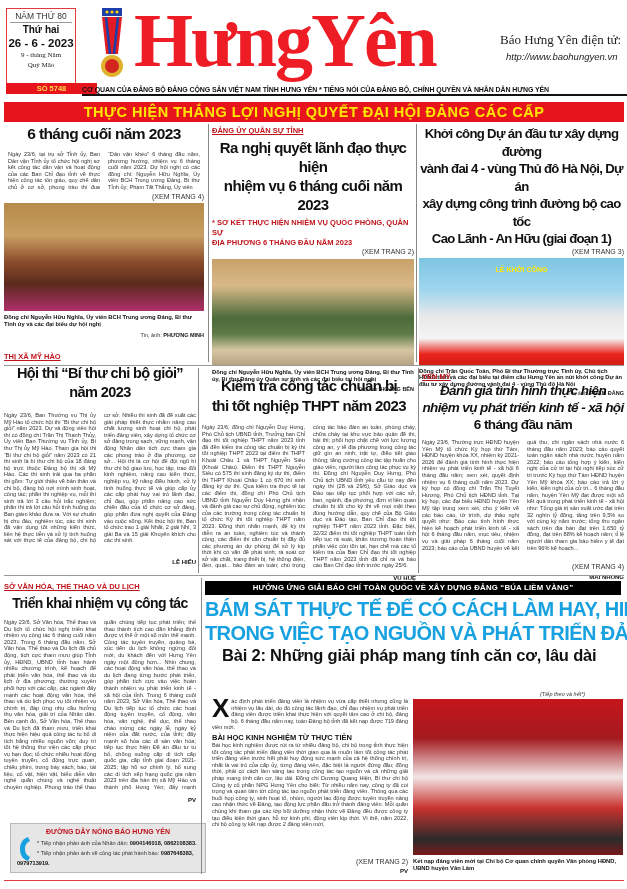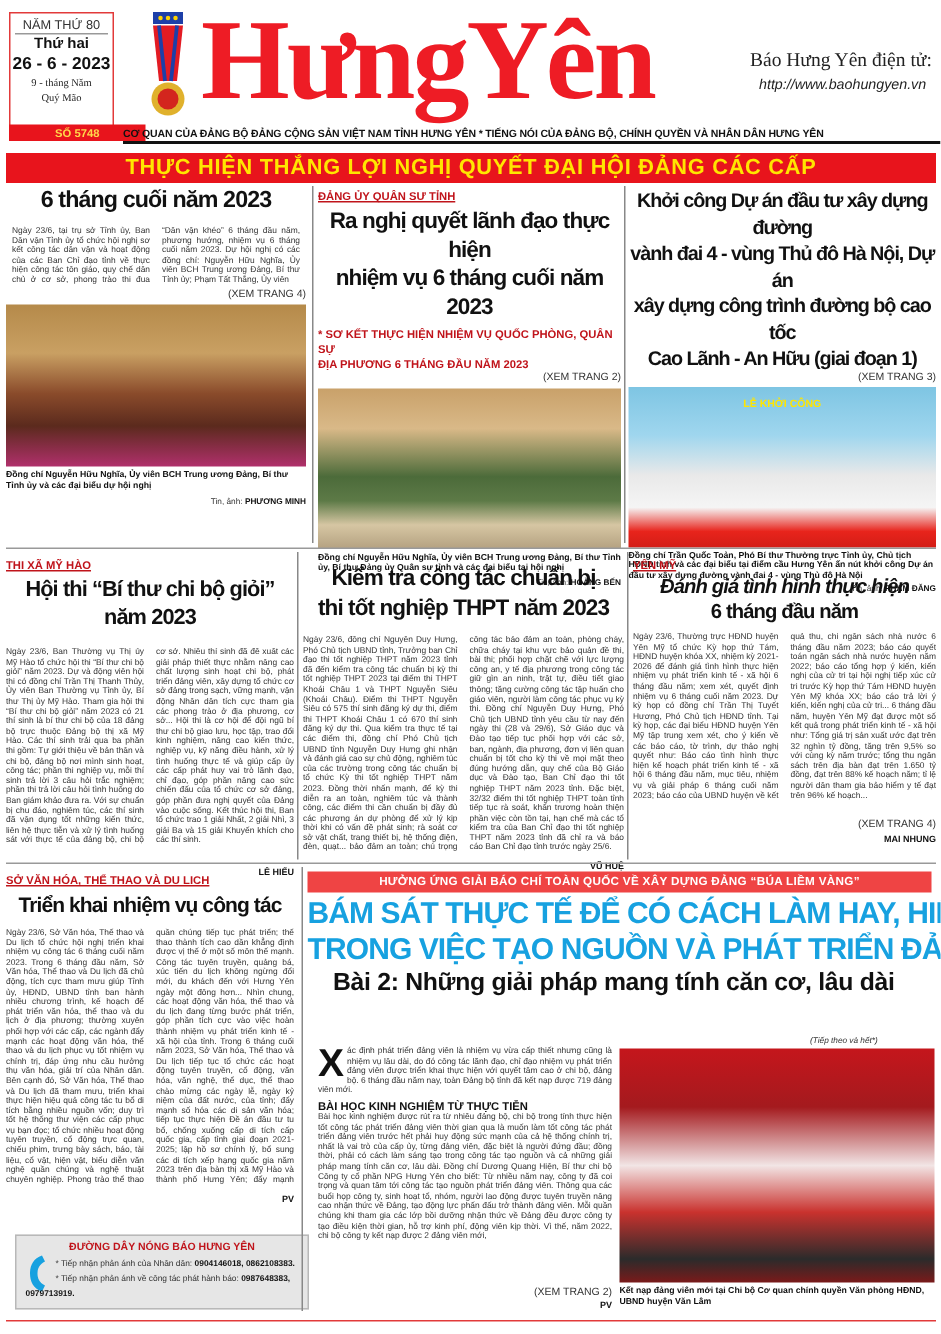--- a/index.html
+++ b/index.html
@@ -42,21 +42,21 @@
   .ph1 { background: linear-gradient(180deg, #b58a4a 0%, #c9a063 30%, #8a4b2b 55%, #5b2a1d 75%, #b0306b 100%); }
   .ph2 { background: linear-gradient(180deg, #c9a16a 0%, #d9b988 25%, #4c6b3a 55%, #5d7a47 70%, #d6c6a3 85%, #b4a180 100%); }
   .ph3 { background: linear-gradient(180deg, #7ec5e3 0%, #9fd6ee 30%, #e9e9e9 55%, #f5f5f5 75%, #e8241c 90%, #d31d16 100%); }
   .ph4 { background: linear-gradient(180deg, #c5161c 0%, #a41a1e 25%, #f2e5e5 50%, #c9322e 70%, #2b2b2b 90%, #7a1a1a 100%); }
 
   .hotline { left: 10px; top: 823px; width: 196px; height: 50px; background: #e6e6e6; border: 1px solid #b8b8b8; }
   .hotline .title { position: absolute; left: 0; top: 4px; width: 100%; text-align: center; font-weight: bold; font-size: 7px; color: #c0141b; }
   .hotline .line { position: absolute; left: 26px; font-size: 5.6px; color: #333; }
   .hotline .line b { color: #111; }
 
-  .redstrip { left: 205px; top: 581px; width: 416px; height: 14px; background: #ef4444; color: #fff; font-weight: bold; font-size: 7.8px; text-align: center; line-height: 14px; letter-spacing: 0.2px; }
+  .redstrip { left: 205px; top: 581px; width: 416px; height: 14px; background: #000000; color: #fff; font-weight: bold; font-size: 7.8px; text-align: center; line-height: 14px; letter-spacing: 0.2px; }
   .bluehead { left: 205px; width: 418px; color: #17a1e0; font-weight: bold; font-size: 20px; text-align: center; letter-spacing: -0.6px; line-height: 24px; white-space: nowrap; }
   .bai2 { left: 222px; top: 646px; font-weight: bold; font-size: 16.5px; color: #111; letter-spacing: -0.2px; white-space: nowrap; }
   .dropcap { float: left; font-size: 26px; font-weight: bold; line-height: 20px; margin-right: 2px; color: #111; }
   .bottomrule { left: 4px; top: 880px; width: 620px; height: 1px; background: #e23a3a; }
 </style>
 </head>
 <body>
 
 <div class="abs datebox">
   <div class="year">NĂM THỨ 80</div>
@@ -118,21 +118,21 @@
   <div class="seepage">(XEM TRANG 3)</div>
   <div class="photo ph3" style="margin-top:3px;height:107px;position:relative;">
     <div style="position:absolute;left:0;top:8px;width:100%;text-align:center;color:#ffe600;font-weight:bold;font-size:7px;">LỄ KHỞI CÔNG</div>
   </div>
   <div class="caption" style="margin-top:3px;">Đồng chí Trần Quốc Toản, Phó Bí thư Thường trực Tỉnh ủy, Chủ tịch HĐND tỉnh và các đại biểu tại điểm cầu Hưng Yên ấn nút khởi công Dự án đầu tư xây dựng đường vành đai 4 - vùng Thủ đô Hà Nội</div>
   <div class="credit" style="margin-top:2px;"><span>Tin, ảnh:</span> <b>PHẠM ĐĂNG</b></div>
 </div>
 
 <div class="abs hline" style="left:4px;top:365px;width:620px;"></div>
 
-<div class="abs" style="left:4px;top:372px;width:192px;">
+<div class="abs" style="left:4px;top:352px;width:192px;">
   <div class="kicker">THỊ XÃ MỸ HÀO</div>
   <div class="headline" style="font-size:14.5px;line-height:19px;margin-top:3px;">Hội thi “Bí thư chi bộ giỏi”</div>
   <div class="headline" style="font-size:14.5px;line-height:19px;">năm 2023</div>
   <div class="body cols2" style="margin-top:10px;height:145px;overflow:hidden;">Ngày 23/6, Ban Thường vụ Thị ủy Mỹ Hào tổ chức hội thi “Bí thư chi bộ giỏi” năm 2023. Dự và động viên hội thi có đồng chí Trần Thị Thanh Thủy, Ủy viên Ban Thường vụ Tỉnh ủy, Bí thư Thị ủy Mỹ Hào. Tham gia hội thi “Bí thư chi bộ giỏi” năm 2023 có 21 thí sinh là bí thư chi bộ của 18 đảng bộ trực thuộc Đảng bộ thị xã Mỹ Hào. Các thí sinh trải qua ba phần thi gồm: Tự giới thiệu về bản thân và chi bộ, đảng bộ nơi mình sinh hoạt, công tác; phần thi nghiệp vụ, mỗi thí sinh trả lời 3 câu hỏi trắc nghiệm; phần thi trả lời câu hỏi tình huống do Ban giám khảo đưa ra. Với sự chuẩn bị chu đáo, nghiêm túc, các thí sinh đã vận dụng tốt những kiến thức, liên hệ thực tiễn và xử lý tình huống sát với thực tế của đảng bộ, chi bộ cơ sở. Nhiều thí sinh đã đề xuất các giải pháp thiết thực nhằm nâng cao chất lượng sinh hoạt chi bộ, phát triển đảng viên, xây dựng tổ chức cơ sở đảng trong sạch, vững mạnh, vận động Nhân dân tích cực tham gia các phong trào ở địa phương, cơ sở... Hội thi là cơ hội để đội ngũ bí thư chi bộ giao lưu, học tập, trao đổi kinh nghiệm, nâng cao kiến thức, nghiệp vụ, kỹ năng điều hành, xử lý tình huống thực tế và giúp cấp ủy các cấp phát huy vai trò lãnh đạo, chỉ đạo, góp phần nâng cao sức chiến đấu của tổ chức cơ sở đảng, góp phần đưa nghị quyết của Đảng vào cuộc sống. Kết thúc hội thi, Ban tổ chức trao 1 giải Nhất, 2 giải Nhì, 3 giải Ba và 15 giải Khuyến khích cho các thí sinh.</div>
   <div class="author" style="margin-top:2px;">LÊ HIẾU</div>
 </div>
 
 <div class="abs vline" style="left:198px;top:368px;height:205px;"></div>
 
 <div class="abs" style="left:202px;top:372px;width:214px;">
@@ -140,20 +140,21 @@
   <div class="headline" style="font-size:15px;line-height:20px;">thi tốt nghiệp THPT năm 2023</div>
   <div class="body cols2" style="margin-top:8px;height:150px;overflow:hidden;">Ngày 23/6, đồng chí Nguyễn Duy Hưng, Phó Chủ tịch UBND tỉnh, Trưởng ban Chỉ đạo thi tốt nghiệp THPT năm 2023 tỉnh đã đến kiểm tra công tác chuẩn bị kỳ thi tốt nghiệp THPT 2023 tại điểm thi THPT Khoái Châu 1 và THPT Nguyễn Siêu (Khoái Châu). Điểm thi THPT Nguyễn Siêu có 575 thí sinh đăng ký dự thi, điểm thi THPT Khoái Châu 1 có 670 thí sinh đăng ký dự thi. Qua kiểm tra thực tế tại các điểm thi, đồng chí Phó Chủ tịch UBND tỉnh Nguyễn Duy Hưng ghi nhận và đánh giá cao sự chủ động, nghiêm túc của các trường trong công tác chuẩn bị tổ chức Kỳ thi tốt nghiệp THPT năm 2023. Đồng thời nhấn mạnh, để kỳ thi diễn ra an toàn, nghiêm túc và thành công, các điểm thi cần chuẩn bị đầy đủ các phương án dự phòng để xử lý kịp thời khi có vấn đề phát sinh; rà soát cơ sở vật chất, trang thiết bị, hệ thống điện, đèn, quạt... bảo đảm an toàn; chú trọng công tác bảo đảm an toàn, phòng cháy, chữa cháy tại khu vực bảo quản đề thi, bài thi; phối hợp chặt chẽ với lực lượng công an, y tế địa phương trong công tác giữ gìn an ninh, trật tự, điều tiết giao thông; tăng cường công tác tập huấn cho giáo viên, người làm công tác phục vụ kỳ thi. Đồng chí Nguyễn Duy Hưng, Phó Chủ tịch UBND tỉnh yêu cầu từ nay đến ngày thi (28 và 29/6), Sở Giáo dục và Đào tạo tiếp tục phối hợp với các sở, ban, ngành, địa phương, đơn vị liên quan chuẩn bị tốt cho kỳ thi về mọi mặt theo đúng hướng dẫn, quy chế của Bộ Giáo dục và Đào tạo, Ban Chỉ đạo thi tốt nghiệp THPT năm 2023 tỉnh. Đặc biệt, 32/32 điểm thi tốt nghiệp THPT toàn tỉnh tiếp tục rà soát, khẩn trương hoàn thiện phần việc còn tồn tại, hạn chế mà các tổ kiểm tra của Ban Chỉ đạo thi tốt nghiệp THPT năm 2023 tỉnh đã chỉ ra và báo cáo Ban Chỉ đạo tỉnh trước ngày 25/6.</div>
   <div class="author" style="margin-top:1px;">VŨ HUỆ</div>
 </div>
 
 <div class="abs vline" style="left:418px;top:368px;height:205px;"></div>
 
 <div class="abs" style="left:422px;top:372px;width:202px;">
   <div class="kicker">YÊN MỸ</div>
   <div class="headline" style="font-size:13.5px;line-height:17px;margin-top:1px;font-style:italic;">Đánh giá tình hình thực hiện</div>
+  <div class="headline" style="font-size:13.5px;line-height:17px;font-style:italic;">nhiệm vụ phát triển kinh tế - xã hội</div>
   <div class="headline" style="font-size:13.5px;line-height:17px;">6 tháng đầu năm</div>
   <div class="body cols2" style="margin-top:6px;height:119px;overflow:hidden;">Ngày 23/6, Thường trực HĐND huyện Yên Mỹ tổ chức Kỳ họp thứ Tám, HĐND huyện khóa XX, nhiệm kỳ 2021-2026 để đánh giá tình hình thực hiện nhiệm vụ phát triển kinh tế - xã hội 6 tháng đầu năm; xem xét, quyết định nhiệm vụ 6 tháng cuối năm 2023. Dự kỳ họp có đồng chí Trần Thị Tuyết Hương, Phó Chủ tịch HĐND tỉnh. Tại kỳ họp, các đại biểu HĐND huyện Yên Mỹ tập trung xem xét, cho ý kiến về các báo cáo, tờ trình, dự thảo nghị quyết như: Báo cáo tình hình thực hiện kế hoạch phát triển kinh tế - xã hội 6 tháng đầu năm, mục tiêu, nhiệm vụ và giải pháp 6 tháng cuối năm 2023; báo cáo của UBND huyện về kết quả thu, chi ngân sách nhà nước 6 tháng đầu năm 2023; báo cáo quyết toán ngân sách nhà nước huyện năm 2022; báo cáo tổng hợp ý kiến, kiến nghị của cử tri tại hội nghị tiếp xúc cử tri trước Kỳ họp thứ Tám HĐND huyện Yên Mỹ khóa XX; báo cáo trả lời ý kiến, kiến nghị của cử tri... 6 tháng đầu năm, huyện Yên Mỹ đạt được một số kết quả trong phát triển kinh tế - xã hội như: Tổng giá trị sản xuất ước đạt trên 32 nghìn tỷ đồng, tăng trên 9,5% so với cùng kỳ năm trước; tổng thu ngân sách trên địa bàn đạt trên 1.650 tỷ đồng, đạt trên 88% kế hoạch năm; tỉ lệ người dân tham gia bảo hiểm y tế đạt trên 96% kế hoạch...</div>
   <div class="seepage" style="margin-top:5px;">(XEM TRANG 4)</div>
   <div class="author" style="margin-top:4px;">MAI NHUNG</div>
 </div>
 
 <div class="abs hline" style="left:4px;top:575px;width:620px;"></div>
 
 <div class="abs" style="left:4px;top:582px;width:192px;">
   <div class="kicker">SỞ VĂN HÓA, THỂ THAO VÀ DU LỊCH</div>

